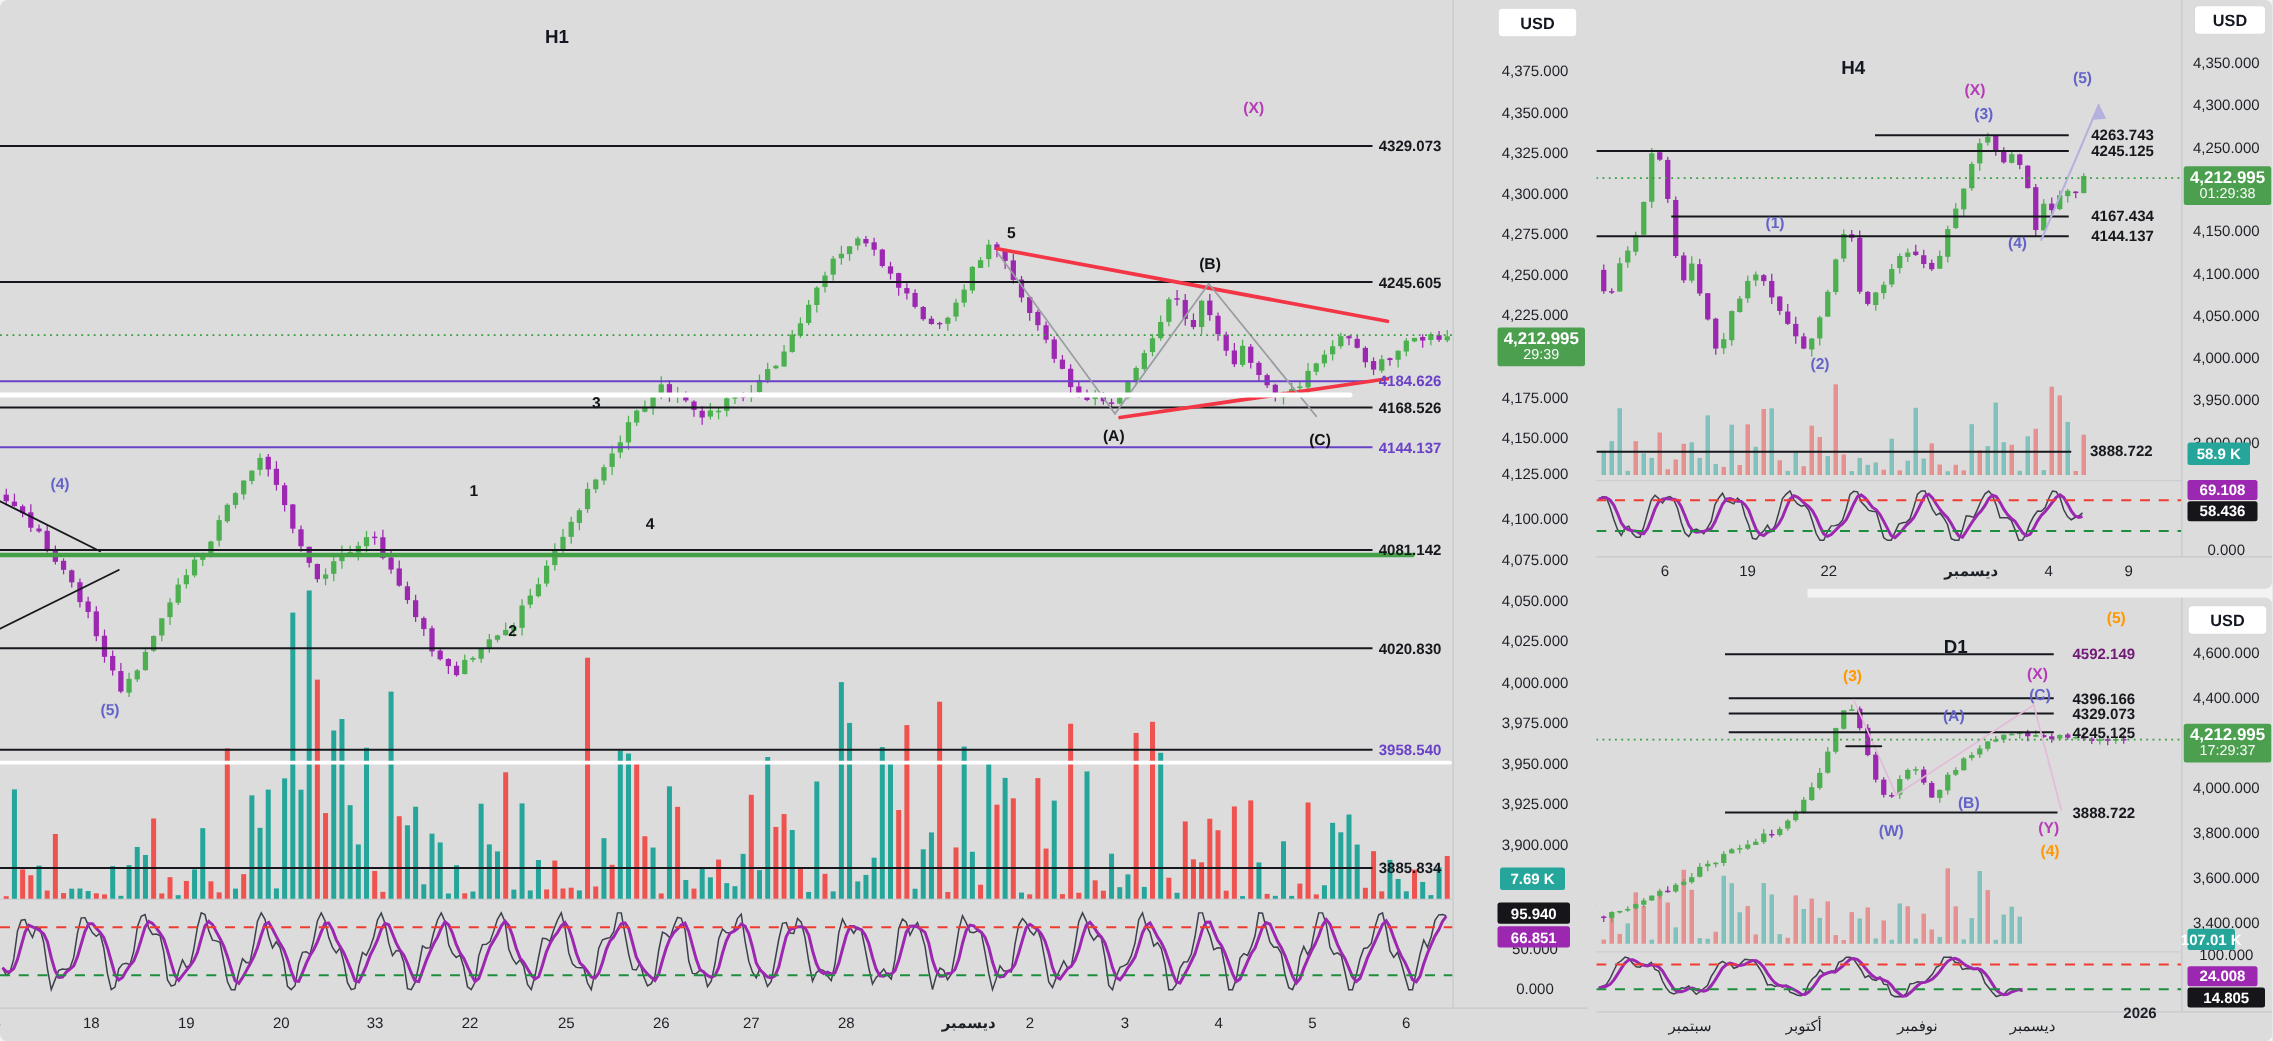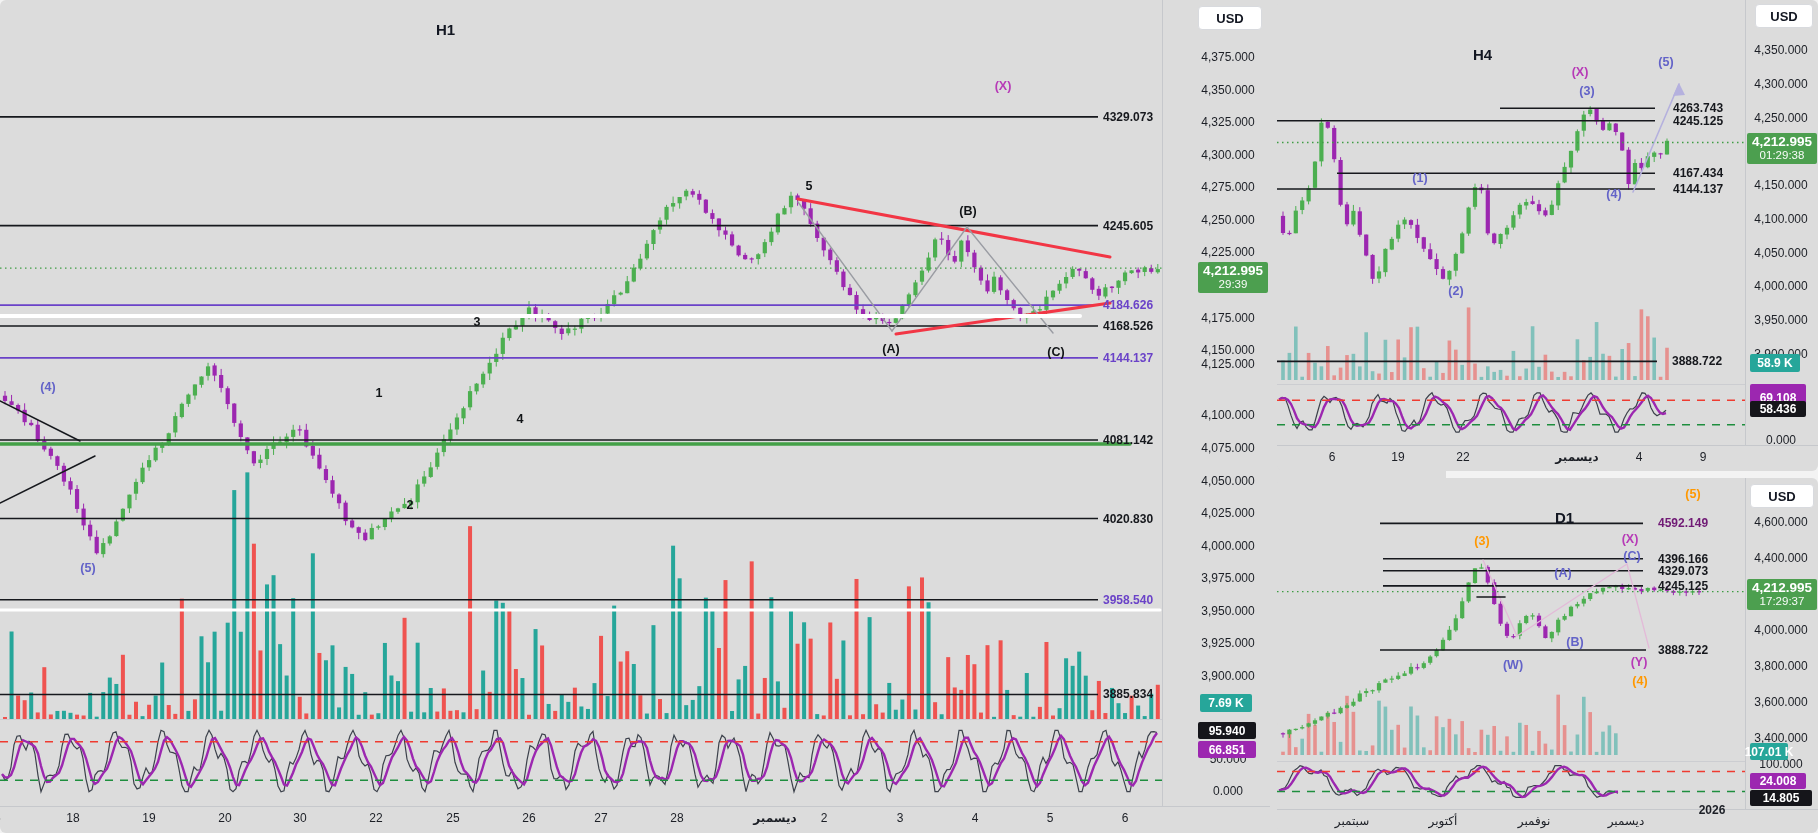--- a/index.html
+++ b/index.html
@@ -601,21 +601,21 @@
       <div class="sep-line" style="left: 0px; top: 719px; width: 1162px; height: 1px;"></div>
       <div class="lbl" style="left: 1228px; top: 57px;">4,375.000</div>
       <div class="lbl" style="left: 1228px; top: 90px;">4,350.000</div>
       <div class="lbl" style="left: 1228px; top: 122px;">4,325.000</div>
       <div class="lbl" style="left: 1228px; top: 155px;">4,300.000</div>
       <div class="lbl" style="left: 1228px; top: 187px;">4,275.000</div>
       <div class="lbl" style="left: 1228px; top: 220px;">4,250.000</div>
       <div class="lbl" style="left: 1228px; top: 252px;">4,225.000</div>
       <div class="lbl" style="left: 1228px; top: 318px;">4,175.000</div>
       <div class="lbl" style="left: 1228px; top: 350px;">4,150.000</div>
-      <div class="lbl" style="left: 1228px; top: 364px;">4,125.000</div>
+      <div class="lbl" style="left: 1228px; top: 379px;">4,125.000</div>
       <div class="lbl" style="left: 1228px; top: 415px;">4,100.000</div>
       <div class="lbl" style="left: 1228px; top: 448px;">4,075.000</div>
       <div class="lbl" style="left: 1228px; top: 481px;">4,050.000</div>
       <div class="lbl" style="left: 1228px; top: 513px;">4,025.000</div>
       <div class="lbl" style="left: 1228px; top: 546px;">4,000.000</div>
       <div class="lbl" style="left: 1228px; top: 578px;">3,975.000</div>
       <div class="lbl" style="left: 1228px; top: 611px;">3,950.000</div>
       <div class="lbl" style="left: 1228px; top: 643px;">3,925.000</div>
       <div class="lbl" style="left: 1228px; top: 676px;">3,900.000</div>
       <div class="lbl" style="left: 1228px; top: 759px;">50.000</div>
@@ -637,21 +637,21 @@
       <div class="wave" style="left: 379px; top: 393px; color: rgb(17, 20, 23);">1</div>
       <div class="wave" style="left: 520px; top: 419px; color: rgb(17, 20, 23);">4</div>
       <div class="wave" style="left: 410px; top: 505px; color: rgb(17, 20, 23);">2</div>
       <div class="wave" style="left: 48px; top: 387px; color: rgb(99, 99, 200);">(4)</div>
       <div class="wave" style="left: 88px; top: 568px; color: rgb(99, 99, 200);">(5)</div>
       <div class="wave" style="left: 1003px; top: 86px; color: rgb(183, 58, 183);">(X)</div>
       <div class="tlabel" style="left: -6px; top: 818px;">15</div>
       <div class="tlabel" style="left: 73px; top: 818px;">18</div>
       <div class="tlabel" style="left: 149px; top: 818px;">19</div>
       <div class="tlabel" style="left: 225px; top: 818px;">20</div>
-      <div class="tlabel" style="left: 300px; top: 818px;">30</div>
+      <div class="tlabel" style="left: 300px; top: 818px;">33</div>
       <div class="tlabel" style="left: 376px; top: 818px;">22</div>
       <div class="tlabel" style="left: 453px; top: 818px;">25</div>
       <div class="tlabel" style="left: 529px; top: 818px;">26</div>
       <div class="tlabel" style="left: 601px; top: 818px;">27</div>
       <div class="tlabel" style="left: 677px; top: 818px;">28</div>
       <div class="tlabel bold" style="left: 775px; top: 818px;">ديسمبر</div>
       <div class="tlabel" style="left: 824px; top: 818px;">2</div>
       <div class="tlabel" style="left: 900px; top: 818px;">3</div>
       <div class="tlabel" style="left: 975px; top: 818px;">4</div>
       <div class="tlabel" style="left: 1050px; top: 818px;">5</div>
@@ -858,21 +858,21 @@
         <line x1="0" y1="424.8" x2="468" y2="424.8" stroke="#1e8e3e" stroke-width="1.5" stroke-dasharray="8 7"></line>
         <line x1="0" y1="142.47837500000009" x2="468" y2="142.47837500000009" stroke="#3f9d44" stroke-width="1.4" stroke-dasharray="1.5 3.5"></line>
       </svg>
     <div class="title" style="left:196px;top:46px">H4</div>
     <div class="usd" style="left:478px;top:4px;width:56px;height:22px">USD</div>
     <div class="pricebadge" style="left:470px;top:133px;width:70px">
       <div class="p">4,212.995</div>
       <div class="c">01:29:38</div>
     </div>
     <div class="badge" style="left:473px;top:354px;width:50px;height:18px;background:#26a69a">58.9 K</div>
-    <div class="badge" style="left:473px;top:384px;width:56px;height:28px;background:#9c27b0">69.108</div>
+    <div class="badge" style="left:473px;top:384px;width:56px;height:16px;background:#9c27b0">69.108</div>
     <div class="badge" style="left:473px;top:401px;width:56px;height:16px;background:#15151a">58.436</div>
   <div class="border-line" style="left: 468px; top: 0px; width: 1px; height: 445px;"></div>
       <div class="border-line" style="left: 0px; top: 445px; width: 541px; height: 1px;"></div>
       <div class="sep-line" style="left: 0px; top: 384px; width: 468px; height: 1px;"></div>
       <div class="lbl" style="left: 504px; top: 50px;">4,350.000</div>
       <div class="lbl" style="left: 504px; top: 84px;">4,300.000</div>
       <div class="lbl" style="left: 504px; top: 118px;">4,250.000</div>
       <div class="lbl" style="left: 504px; top: 185px;">4,150.000</div>
       <div class="lbl" style="left: 504px; top: 219px;">4,100.000</div>
       <div class="lbl" style="left: 504px; top: 253px;">4,050.000</div>

